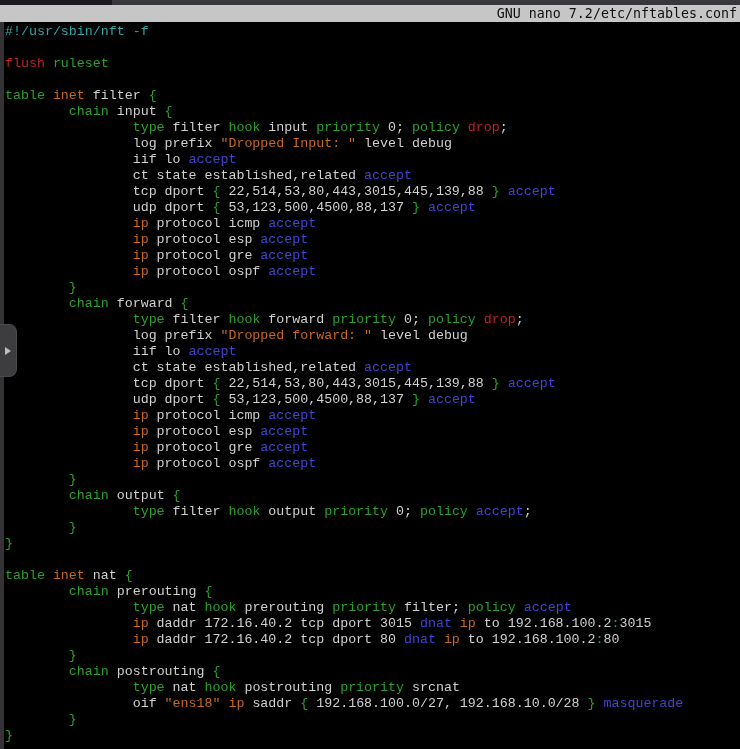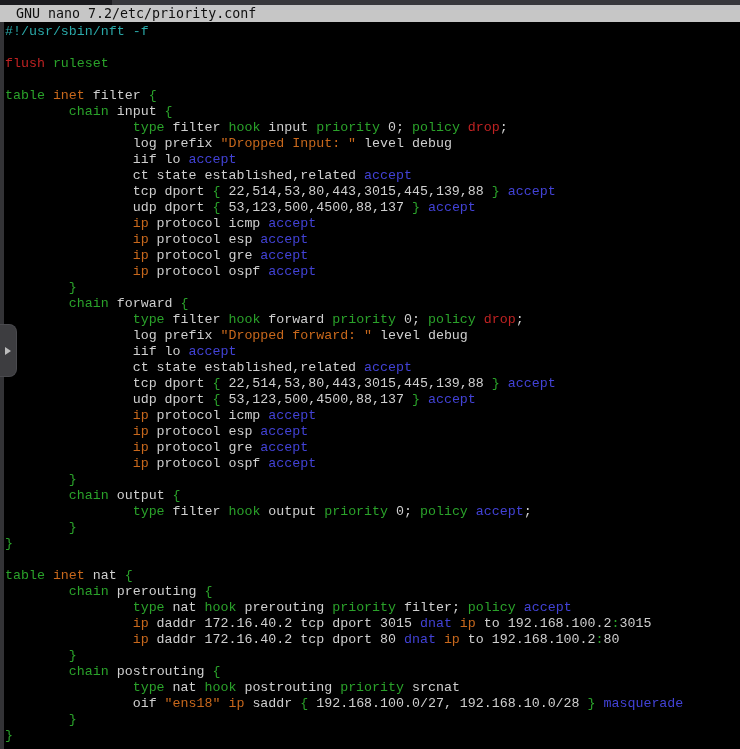--- a/index.html
+++ b/index.html
@@ -5,21 +5,21 @@
   * { margin:0; padding:0; box-sizing:border-box; }
   html,body { width:740px; height:749px; background:#000; overflow:hidden; }
   body { font-family:"DejaVu Sans Mono", monospace; position:relative; }
 
   .top-strip { position:absolute; top:0; left:0; width:740px; height:5px; background:#38383c; }
   .top-strip-left { position:absolute; top:0; left:0; width:112px; height:5px; background:#1b1b1f; }
 
   .titlebar {
     position:absolute; top:5px; left:0; width:740px; height:17px;
     background:#c6c6c6; color:#101010;
-    display:flex; justify-content:flex-start; align-items:center;
+    display:flex; justify-content:flex-end; align-items:center;
     font-size:13.3px; padding-left:16px; padding-right:3px;
     white-space:pre;
   }
 
   .editor {
     position:absolute; top:24px; left:5px; width:735px; bottom:0;
     font-size:13.3px; line-height:16px; white-space:pre;
     cursor:text;
   }
   .code-line { height:16px; white-space:pre;font-family:Liberation Mono, monospace; }
@@ -40,21 +40,21 @@
 </style>
 </head>
 <body>
 
 <div class="top-strip">
   <div class="top-strip-left"></div>
 </div>
 
 <div class="titlebar">
   <span>GNU nano 7.2</span>
-  <span>/etc/priority.conf</span>
+  <span>/etc/nftables.conf</span>
 </div>
 
 <div class="editor" id="editor"><div class="code-line"><span style="color: rgb(42, 168, 168);">#!/usr/sbin/nft -f</span></div><div class="code-line">&nbsp;</div><div class="code-line"><span style="color: rgb(191, 34, 34);">flush</span><span style="color: rgb(207, 207, 207);"> </span><span style="color: rgb(42, 162, 42);">ruleset</span></div><div class="code-line">&nbsp;</div><div class="code-line"><span style="color: rgb(42, 162, 42);">table</span><span style="color: rgb(207, 207, 207);"> </span><span style="color: rgb(200, 104, 28);">inet</span><span style="color: rgb(207, 207, 207);"> filter </span><span style="color: rgb(42, 162, 42);">{</span></div><div class="code-line"><span style="color: rgb(207, 207, 207);">        </span><span style="color: rgb(42, 162, 42);">chain</span><span style="color: rgb(207, 207, 207);"> input </span><span style="color: rgb(42, 162, 42);">{</span></div><div class="code-line"><span style="color: rgb(207, 207, 207);">                </span><span style="color: rgb(42, 162, 42);">type</span><span style="color: rgb(207, 207, 207);"> filter </span><span style="color: rgb(42, 162, 42);">hook</span><span style="color: rgb(207, 207, 207);"> input </span><span style="color: rgb(42, 162, 42);">priority</span><span style="color: rgb(207, 207, 207);"> 0; </span><span style="color: rgb(42, 162, 42);">policy</span><span style="color: rgb(207, 207, 207);"> </span><span style="color: rgb(191, 34, 34);">drop</span><span style="color: rgb(207, 207, 207);">;</span></div><div class="code-line"><span style="color: rgb(207, 207, 207);">                log prefix </span><span style="color: rgb(200, 104, 28);">"Dropped Input: "</span><span style="color: rgb(207, 207, 207);"> level debug</span></div><div class="code-line"><span style="color: rgb(207, 207, 207);">                iif lo </span><span style="color: rgb(66, 66, 214);">accept</span></div><div class="code-line"><span style="color: rgb(207, 207, 207);">                ct state established,related </span><span style="color: rgb(66, 66, 214);">accept</span></div><div class="code-line"><span style="color: rgb(207, 207, 207);">                tcp dport </span><span style="color: rgb(42, 162, 42);">{</span><span style="color: rgb(207, 207, 207);"> 22,514,53,80,443,3015,445,139,88 </span><span style="color: rgb(42, 162, 42);">}</span><span style="color: rgb(207, 207, 207);"> </span><span style="color: rgb(66, 66, 214);">accept</span></div><div class="code-line"><span style="color: rgb(207, 207, 207);">                udp dport </span><span style="color: rgb(42, 162, 42);">{</span><span style="color: rgb(207, 207, 207);"> 53,123,500,4500,88,137 </span><span style="color: rgb(42, 162, 42);">}</span><span style="color: rgb(207, 207, 207);"> </span><span style="color: rgb(66, 66, 214);">accept</span></div><div class="code-line"><span style="color: rgb(207, 207, 207);">                </span><span style="color: rgb(200, 104, 28);">ip</span><span style="color: rgb(207, 207, 207);"> protocol icmp </span><span style="color: rgb(66, 66, 214);">accept</span></div><div class="code-line"><span style="color: rgb(207, 207, 207);">                </span><span style="color: rgb(200, 104, 28);">ip</span><span style="color: rgb(207, 207, 207);"> protocol esp </span><span style="color: rgb(66, 66, 214);">accept</span></div><div class="code-line"><span style="color: rgb(207, 207, 207);">                </span><span style="color: rgb(200, 104, 28);">ip</span><span style="color: rgb(207, 207, 207);"> protocol gre </span><span style="color: rgb(66, 66, 214);">accept</span></div><div class="code-line"><span style="color: rgb(207, 207, 207);">                </span><span style="color: rgb(200, 104, 28);">ip</span><span style="color: rgb(207, 207, 207);"> protocol ospf </span><span style="color: rgb(66, 66, 214);">accept</span></div><div class="code-line"><span style="color: rgb(207, 207, 207);">        </span><span style="color: rgb(42, 162, 42);">}</span></div><div class="code-line"><span style="color: rgb(207, 207, 207);">        </span><span style="color: rgb(42, 162, 42);">chain</span><span style="color: rgb(207, 207, 207);"> forward </span><span style="color: rgb(42, 162, 42);">{</span></div><div class="code-line"><span style="color: rgb(207, 207, 207);">                </span><span style="color: rgb(42, 162, 42);">type</span><span style="color: rgb(207, 207, 207);"> filter </span><span style="color: rgb(42, 162, 42);">hook</span><span style="color: rgb(207, 207, 207);"> forward </span><span style="color: rgb(42, 162, 42);">priority</span><span style="color: rgb(207, 207, 207);"> 0; </span><span style="color: rgb(42, 162, 42);">policy</span><span style="color: rgb(207, 207, 207);"> </span><span style="color: rgb(191, 34, 34);">drop</span><span style="color: rgb(207, 207, 207);">;</span></div><div class="code-line"><span style="color: rgb(207, 207, 207);">                log prefix </span><span style="color: rgb(200, 104, 28);">"Dropped forward: "</span><span style="color: rgb(207, 207, 207);"> level debug</span></div><div class="code-line"><span style="color: rgb(207, 207, 207);">                iif lo </span><span style="color: rgb(66, 66, 214);">accept</span></div><div class="code-line"><span style="color: rgb(207, 207, 207);">                ct state established,related </span><span style="color: rgb(66, 66, 214);">accept</span></div><div class="code-line"><span style="color: rgb(207, 207, 207);">                tcp dport </span><span style="color: rgb(42, 162, 42);">{</span><span style="color: rgb(207, 207, 207);"> 22,514,53,80,443,3015,445,139,88 </span><span style="color: rgb(42, 162, 42);">}</span><span style="color: rgb(207, 207, 207);"> </span><span style="color: rgb(66, 66, 214);">accept</span></div><div class="code-line"><span style="color: rgb(207, 207, 207);">                udp dport </span><span style="color: rgb(42, 162, 42);">{</span><span style="color: rgb(207, 207, 207);"> 53,123,500,4500,88,137 </span><span style="color: rgb(42, 162, 42);">}</span><span style="color: rgb(207, 207, 207);"> </span><span style="color: rgb(66, 66, 214);">accept</span></div><div class="code-line"><span style="color: rgb(207, 207, 207);">                </span><span style="color: rgb(200, 104, 28);">ip</span><span style="color: rgb(207, 207, 207);"> protocol icmp </span><span style="color: rgb(66, 66, 214);">accept</span></div><div class="code-line"><span style="color: rgb(207, 207, 207);">                </span><span style="color: rgb(200, 104, 28);">ip</span><span style="color: rgb(207, 207, 207);"> protocol esp </span><span style="color: rgb(66, 66, 214);">accept</span></div><div class="code-line"><span style="color: rgb(207, 207, 207);">                </span><span style="color: rgb(200, 104, 28);">ip</span><span style="color: rgb(207, 207, 207);"> protocol gre </span><span style="color: rgb(66, 66, 214);">accept</span></div><div class="code-line"><span style="color: rgb(207, 207, 207);">                </span><span style="color: rgb(200, 104, 28);">ip</span><span style="color: rgb(207, 207, 207);"> protocol ospf </span><span style="color: rgb(66, 66, 214);">accept</span></div><div class="code-line"><span style="color: rgb(207, 207, 207);">        </span><span style="color: rgb(42, 162, 42);">}</span></div><div class="code-line"><span style="color: rgb(207, 207, 207);">        </span><span style="color: rgb(42, 162, 42);">chain</span><span style="color: rgb(207, 207, 207);"> output </span><span style="color: rgb(42, 162, 42);">{</span></div><div class="code-line"><span style="color: rgb(207, 207, 207);">                </span><span style="color: rgb(42, 162, 42);">type</span><span style="color: rgb(207, 207, 207);"> filter </span><span style="color: rgb(42, 162, 42);">hook</span><span style="color: rgb(207, 207, 207);"> output </span><span style="color: rgb(42, 162, 42);">priority</span><span style="color: rgb(207, 207, 207);"> 0; </span><span style="color: rgb(42, 162, 42);">policy</span><span style="color: rgb(207, 207, 207);"> </span><span style="color: rgb(66, 66, 214);">accept</span><span style="color: rgb(207, 207, 207);">;</span></div><div class="code-line"><span style="color: rgb(207, 207, 207);">        </span><span style="color: rgb(42, 162, 42);">}</span></div><div class="code-line"><span style="color: rgb(42, 162, 42);">}</span></div><div class="code-line">&nbsp;</div><div class="code-line"><span style="color: rgb(42, 162, 42);">table</span><span style="color: rgb(207, 207, 207);"> </span><span style="color: rgb(200, 104, 28);">inet</span><span style="color: rgb(207, 207, 207);"> nat </span><span style="color: rgb(42, 162, 42);">{</span></div><div class="code-line"><span style="color: rgb(207, 207, 207);">        </span><span style="color: rgb(42, 162, 42);">chain</span><span style="color: rgb(207, 207, 207);"> prerouting </span><span style="color: rgb(42, 162, 42);">{</span></div><div class="code-line"><span style="color: rgb(207, 207, 207);">                </span><span style="color: rgb(42, 162, 42);">type</span><span style="color: rgb(207, 207, 207);"> nat </span><span style="color: rgb(42, 162, 42);">hook</span><span style="color: rgb(207, 207, 207);"> prerouting </span><span style="color: rgb(42, 162, 42);">priority</span><span style="color: rgb(207, 207, 207);"> filter; </span><span style="color: rgb(42, 162, 42);">policy</span><span style="color: rgb(207, 207, 207);"> </span><span style="color: rgb(66, 66, 214);">accept</span></div><div class="code-line"><span style="color: rgb(207, 207, 207);">                </span><span style="color: rgb(200, 104, 28);">ip</span><span style="color: rgb(207, 207, 207);"> daddr 172.16.40.2 tcp dport 3015 </span><span style="color: rgb(66, 66, 214);">dnat</span><span style="color: rgb(207, 207, 207);"> </span><span style="color: rgb(200, 104, 28);">ip</span><span style="color: rgb(207, 207, 207);"> to 192.168.100.2</span><span style="color: rgb(42, 162, 42);">:</span><span style="color: rgb(207, 207, 207);">3015</span></div><div class="code-line"><span style="color: rgb(207, 207, 207);">                </span><span style="color: rgb(200, 104, 28);">ip</span><span style="color: rgb(207, 207, 207);"> daddr 172.16.40.2 tcp dport 80 </span><span style="color: rgb(66, 66, 214);">dnat</span><span style="color: rgb(207, 207, 207);"> </span><span style="color: rgb(200, 104, 28);">ip</span><span style="color: rgb(207, 207, 207);"> to 192.168.100.2</span><span style="color: rgb(42, 162, 42);">:</span><span style="color: rgb(207, 207, 207);">80</span></div><div class="code-line"><span style="color: rgb(207, 207, 207);">        </span><span style="color: rgb(42, 162, 42);">}</span></div><div class="code-line"><span style="color: rgb(207, 207, 207);">        </span><span style="color: rgb(42, 162, 42);">chain</span><span style="color: rgb(207, 207, 207);"> postrouting </span><span style="color: rgb(42, 162, 42);">{</span></div><div class="code-line"><span style="color: rgb(207, 207, 207);">                </span><span style="color: rgb(42, 162, 42);">type</span><span style="color: rgb(207, 207, 207);"> nat </span><span style="color: rgb(42, 162, 42);">hook</span><span style="color: rgb(207, 207, 207);"> postrouting </span><span style="color: rgb(42, 162, 42);">priority</span><span style="color: rgb(207, 207, 207);"> srcnat</span></div><div class="code-line"><span style="color: rgb(207, 207, 207);">                oif </span><span style="color: rgb(200, 104, 28);">"ens18"</span><span style="color: rgb(207, 207, 207);"> </span><span style="color: rgb(200, 104, 28);">ip</span><span style="color: rgb(207, 207, 207);"> saddr </span><span style="color: rgb(42, 162, 42);">{</span><span style="color: rgb(207, 207, 207);"> 192.168.100.0/27, 192.168.10.0/28 </span><span style="color: rgb(42, 162, 42);">}</span><span style="color: rgb(207, 207, 207);"> </span><span style="color: rgb(66, 66, 214);">masquerade</span></div><div class="code-line"><span style="color: rgb(207, 207, 207);">        </span><span style="color: rgb(42, 162, 42);">}</span></div><div class="code-line"><span style="color: rgb(42, 162, 42);">}</span></div></div>
 
 <div class="side-strip"></div>
 
 <div class="side-handle">
   <span class="arrow"></span>
 </div>
 

